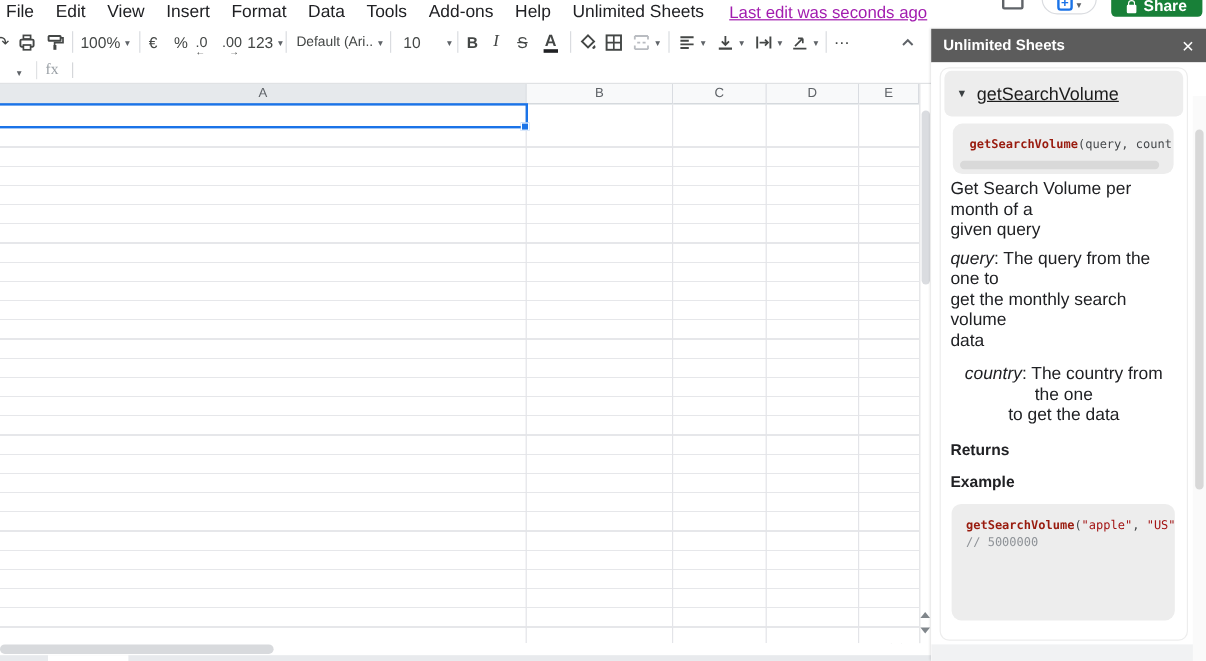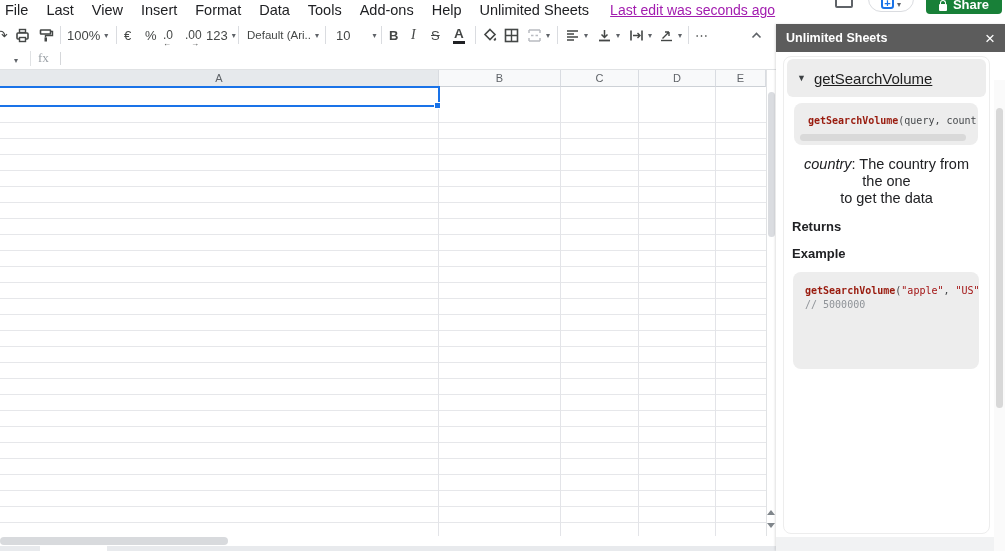--- a/index.html
+++ b/index.html
@@ -96,21 +96,21 @@
   .sb-scroll{position:absolute;right:0;top:28px;width:11px;height:499px;background:#fafafa;}
   .sb-thumb{position:absolute;left:2px;top:28px;width:7px;height:300px;background:#d8d8d8;border-radius:4px;}
 </style>
 </head>
 <body>
 
 <div class="app">
 
   <div class="menubar">
     <span class="menu-item">File</span>
-    <span class="menu-item">Last</span>
+    <span class="menu-item">Edit</span>
     <span class="menu-item">View</span>
     <span class="menu-item">Insert</span>
     <span class="menu-item">Format</span>
     <span class="menu-item">Data</span>
     <span class="menu-item">Tools</span>
     <span class="menu-item">Add-ons</span>
     <span class="menu-item">Help</span>
     <span class="menu-item">Unlimited Sheets</span>
     <span class="edit-status">Last edit was seconds ago</span>
   </div>
@@ -312,21 +312,26 @@
         <div class="fn-title-block">
           <span class="fn-tri">▼</span>
           <span class="fn-link">getSearchVolume</span>
         </div>
 
         <div class="codeblock sig-block">
           <span class="fn-red">getSearchVolume</span><span class="punct">(query, country)</span>
           <div class="hthumb"></div>
         </div>
 
-
+        <div class="desc">Get Search Volume per month of a
+given query</div>
+
+        <div class="para"><em>query</em><span>: The query from the one to
+get the monthly search volume
+data</span></div>
         <div class="para mt11"><em>country</em><span>: The country from the one
 to get the data</span></div>
 
         <div class="sb-h mt12">Returns</div>
 
         <div class="sb-h mt12">Example</div>
         <div class="codeblock ex-block">
           <div><span class="fn-red">getSearchVolume</span><span class="punct">(</span><span class="str">"apple"</span><span class="punct">, </span><span class="str">"US"</span></div>
           <div class="cmt">// 5000000</div>
           <div class="ex-gap"></div>

